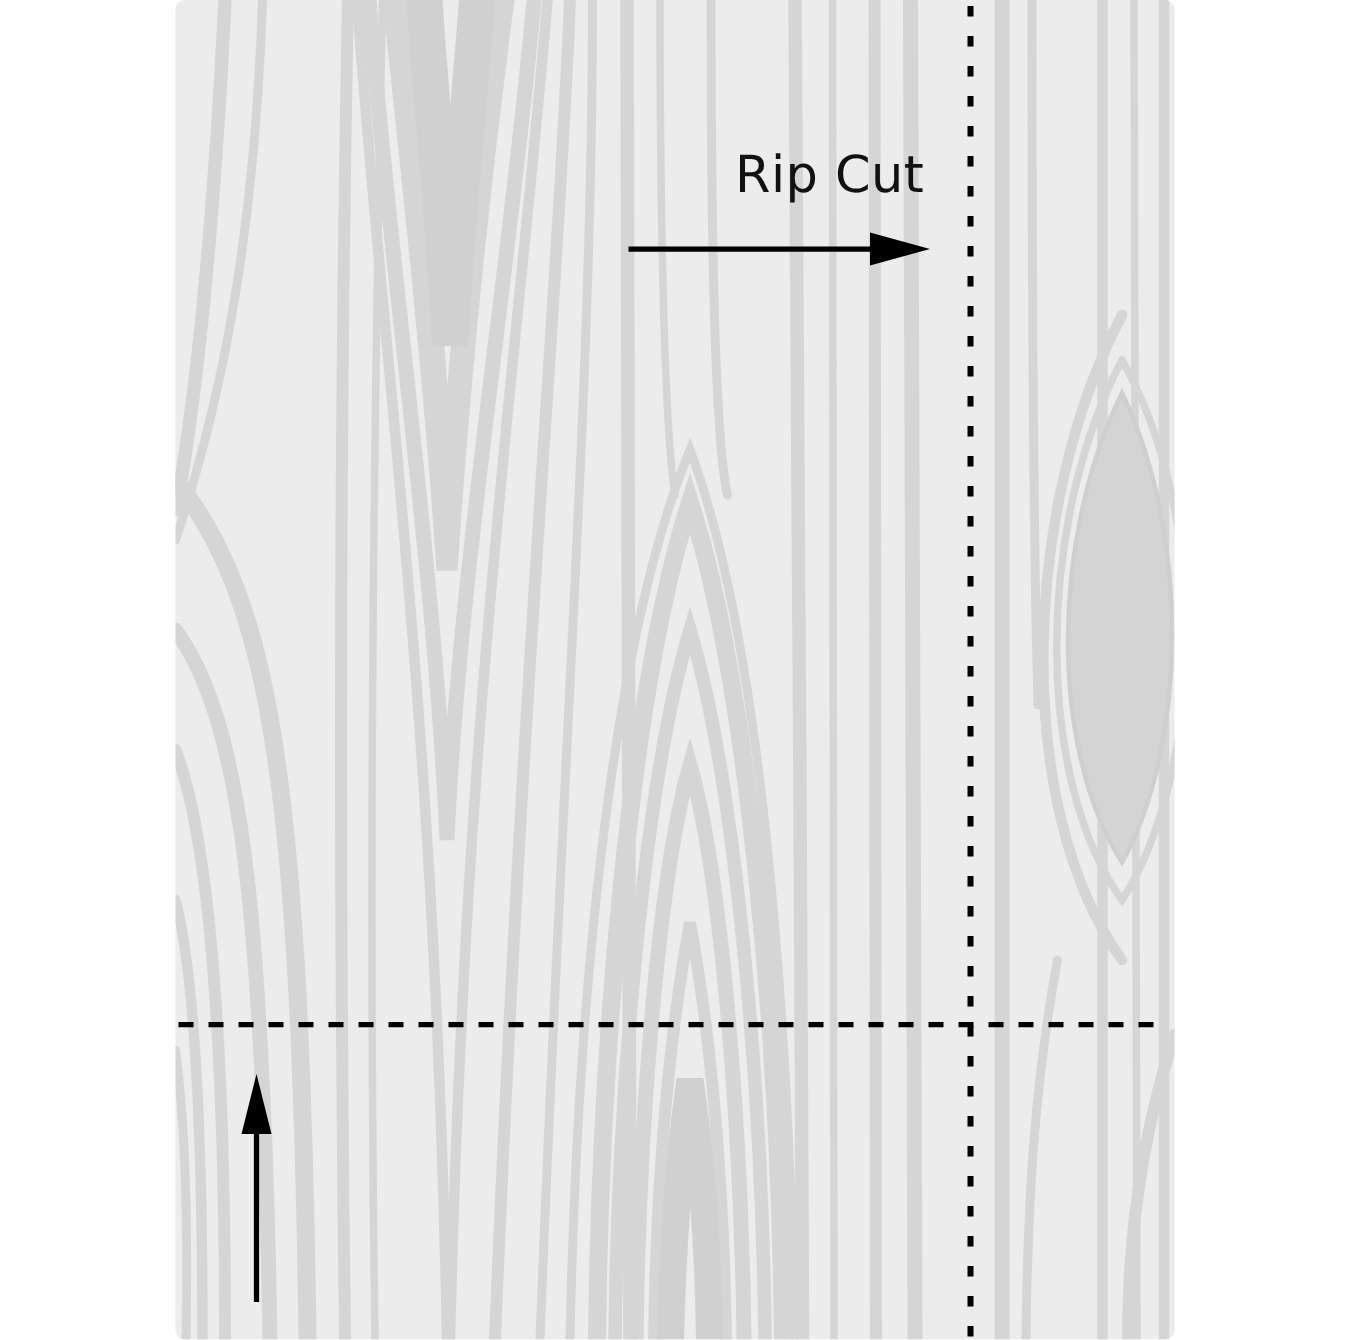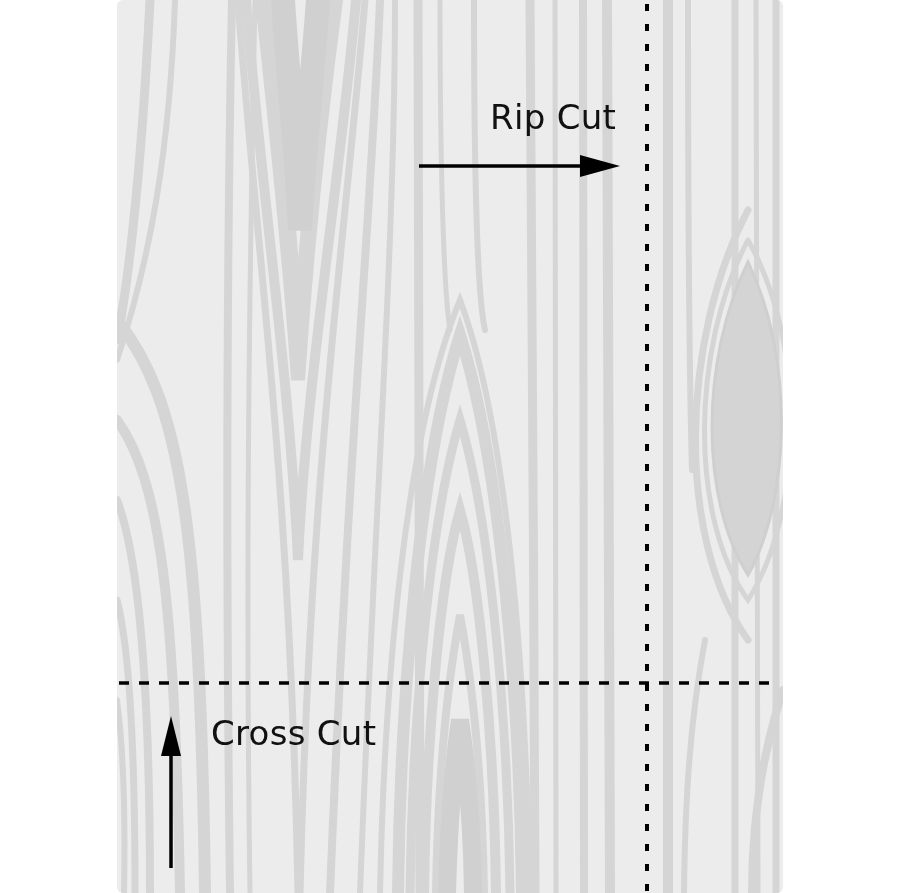--- a/index.html
+++ b/index.html
@@ -89,14 +89,13 @@
       <polygon points="580,155 620,166 580,177" fill="#000000"></polygon>
     </g>
 
     <g>
       <line x1="171" y1="868" x2="171" y2="748" stroke="#000000" stroke-width="3.5"></line>
       <polygon points="161,756 171,716 181,756" fill="#000000"></polygon>
     </g>
   </svg>
 
   <div id="rip-label" class="label">Rip Cut</div>
-  <div id="cross-label" class="label">Cross Cut</div>
 </div>
 
 </body></html>

